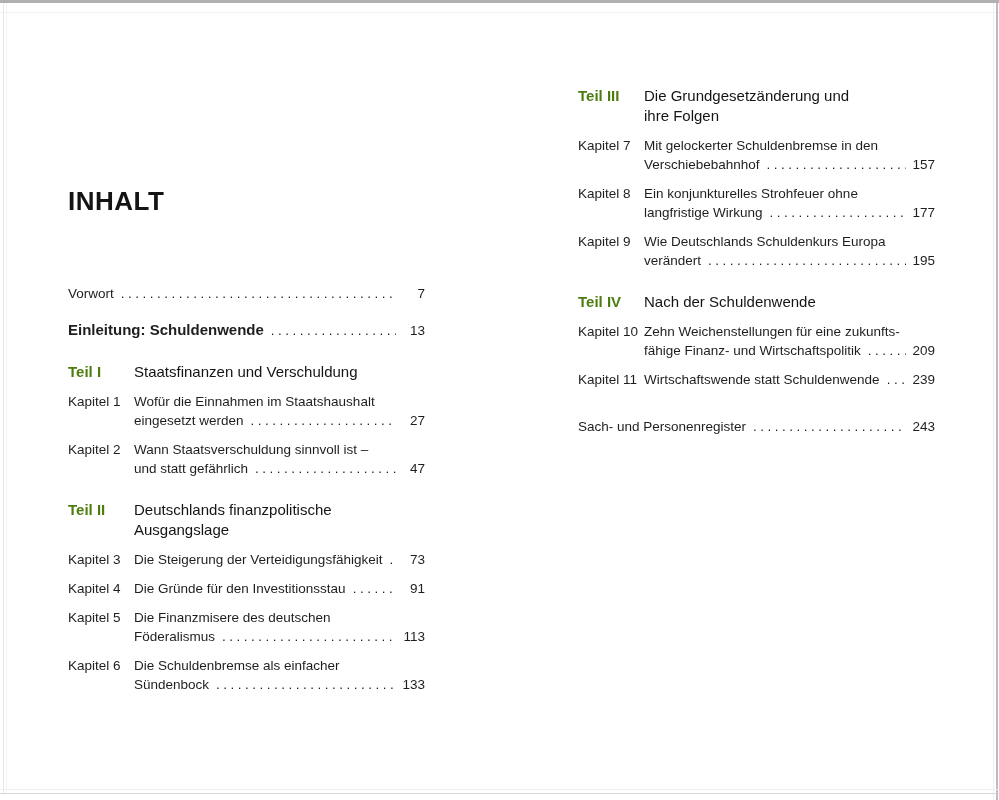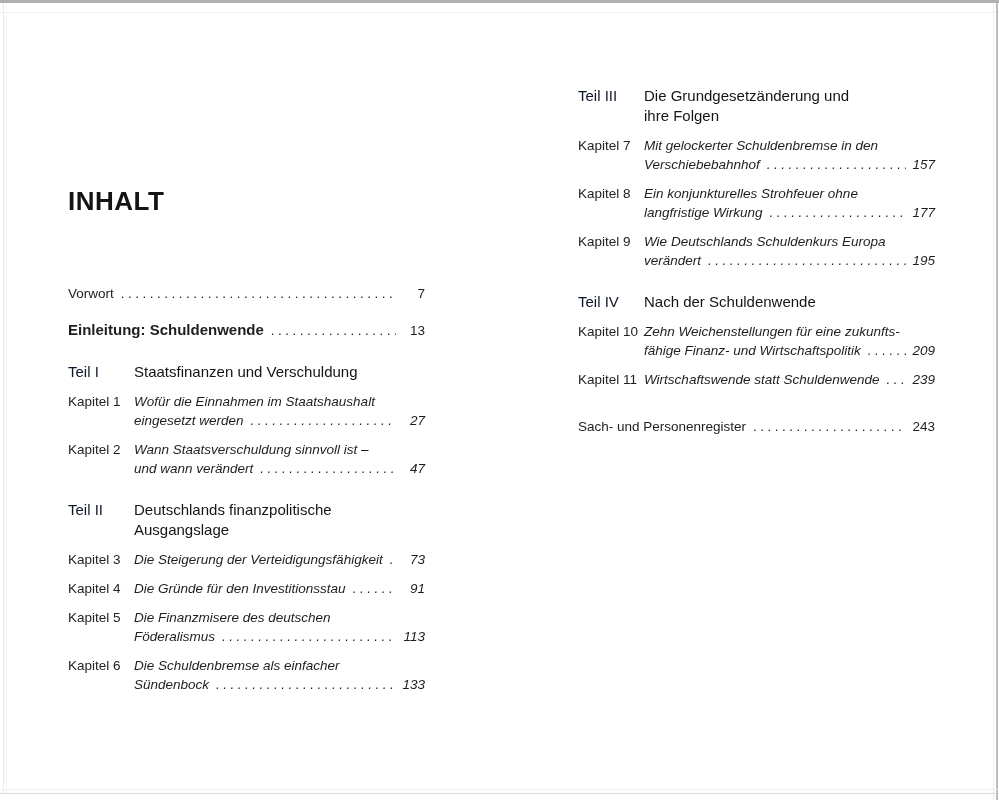--- a/index.html
+++ b/index.html
@@ -39,27 +39,27 @@
   }
 
   
   .entry { margin-bottom: 17px; }
   .entry.bold .txt { font-weight: 700; font-size: 15px; line-height: 20px; }
   .entry.register { margin-top: 28px; }
 
   
   .part { display: flex; margin: 22px 0 10px 0; }
   .part:first-child { margin-top: 0; }
-  .part-label { flex: none; width: 66px; font-weight: 400; font-size: 15px; line-height: 20px; color:#0f172a; }
+  .part-label { flex: none; width: 66px; font-weight: 700; font-size: 15px; line-height: 20px; color:#4d7c0f; }
   .part-heading { flex: 1; min-width: 0; font-weight: 400; font-size: 15px; line-height: 20px; color:#141414; }
 
   
   .chapter { display: flex; margin-bottom: 10px; }
   .ch-label { flex: none; width: 66px; }
-  .ch-body  { flex: 1; min-width: 0; font-style: italic; }
+  .ch-body  { flex: 1; min-width: 0; }
 
   
   .leader { display: flex; align-items: baseline; }
   .leader .txt { flex: 0 1 auto; white-space: nowrap; }
   .dots {
     flex: 1 1 auto; min-width: 6px;
     overflow: hidden; white-space: nowrap;
     margin: 0 3px 0 7px;
     letter-spacing: 3.5px;
     color: #1e1e1e;
@@ -112,21 +112,21 @@
           <span class="dots"></span>
           <span class="page">27</span>
         </div>
       </div>
     </div>
     <div class="chapter">
       <span class="ch-label">Kapitel 2</span>
       <div class="ch-body">
         <div>Wann Staatsverschuldung sinnvoll ist –</div>
         <div class="leader">
-          <span class="txt">und wann verändert</span>
+          <span class="txt">und statt gefährlich</span>
           <span class="dots"></span>
           <span class="page">47</span>
         </div>
       </div>
     </div>
     <div class="part">
       <span class="part-label">Teil II</span>
       <div class="part-heading">
         <div>Deutschlands finanzpolitische</div>
         <div>Ausgangslage</div>

